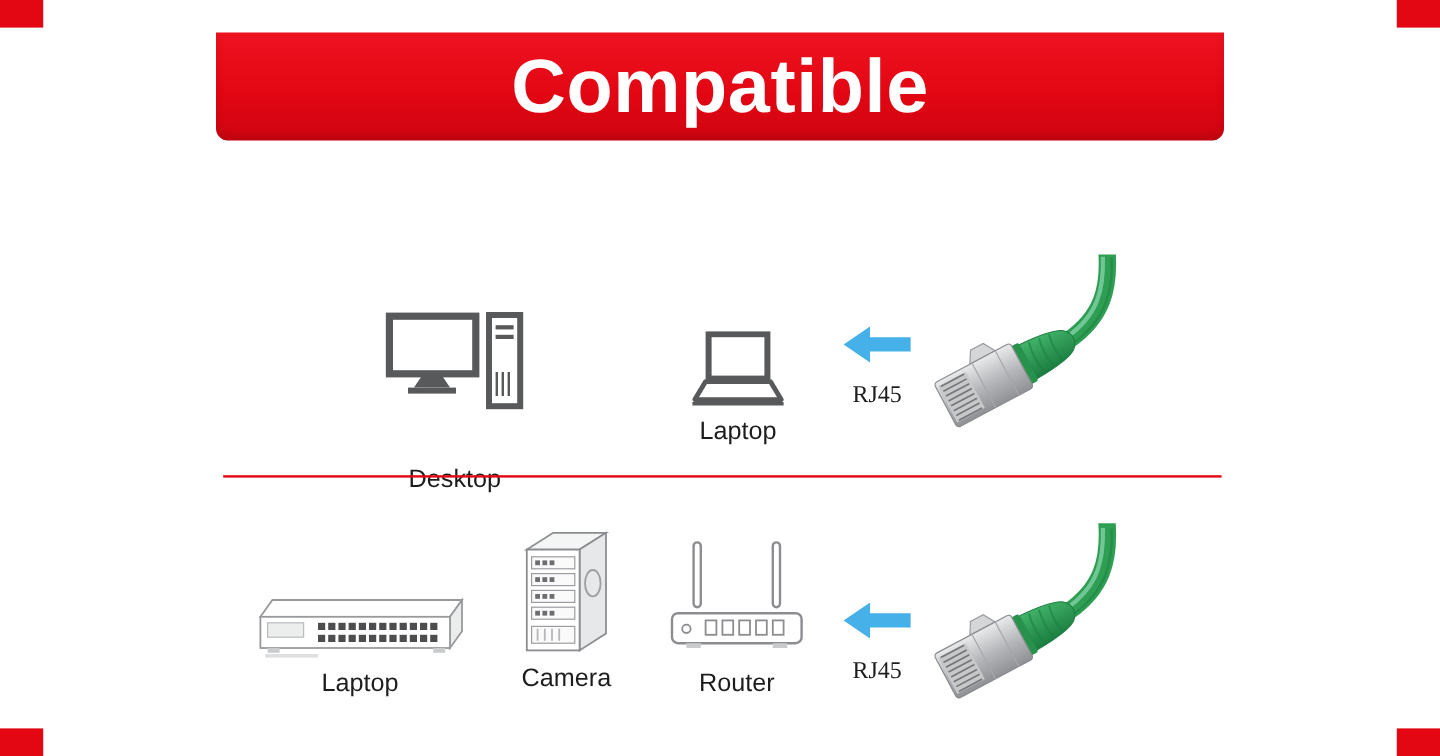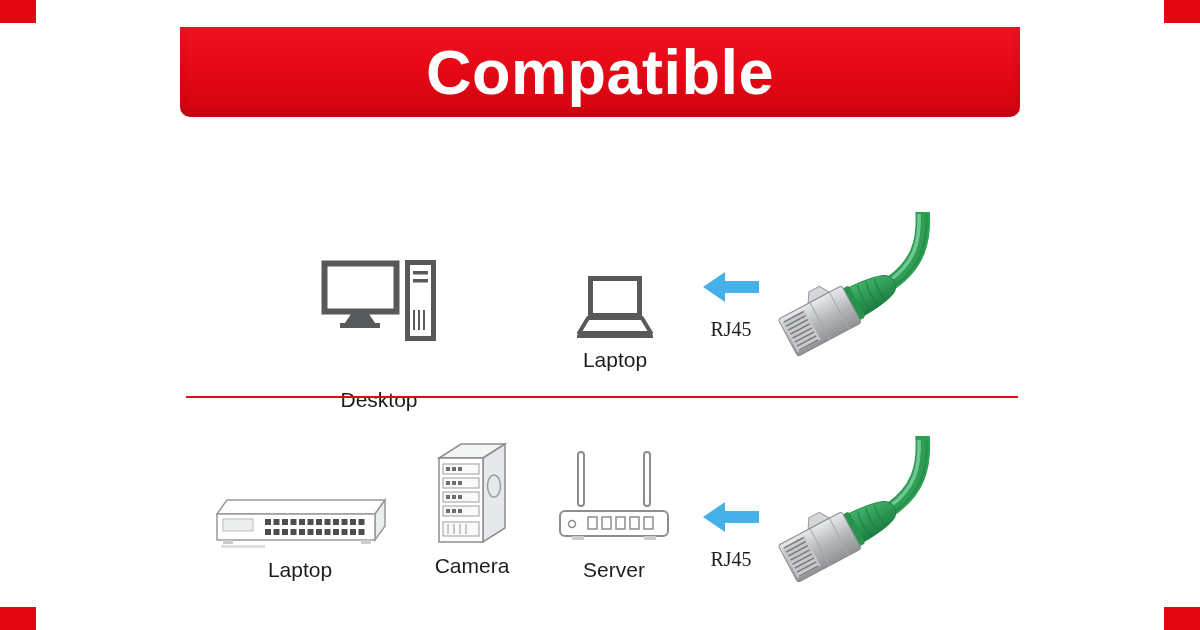--- a/index.html
+++ b/index.html
@@ -216,21 +216,21 @@
         <rect x="30" y="67" width="9" height="12"></rect>
         <rect x="44" y="67" width="9" height="12"></rect>
         <rect x="58" y="67" width="9" height="12"></rect>
         <rect x="72" y="67" width="9" height="12"></rect>
         <rect x="86" y="67" width="9" height="12"></rect>
       </g>
       <circle cx="14" cy="74" r="3.5" fill="none" stroke="#8b8d90" stroke-width="1.5"></circle>
       <rect x="14" y="86" width="12" height="4" fill="#c9cbcd"></rect>
       <rect x="86" y="86" width="12" height="4" fill="#c9cbcd"></rect>
     </svg>
-    <span class="label">Server</span>
+    <span class="label">Router</span>
   </div>
 
   <div class="rj45-col r2">
     <svg width="56" height="30" viewBox="0 0 56 30">
       <polygon class="arrow-shape" points="0,15 22,0 22,9 56,9 56,21 22,21 22,30"></polygon>
     </svg>
     <span class="rj45-label">RJ45</span>
   </div>
 
   <div class="cable c2">

